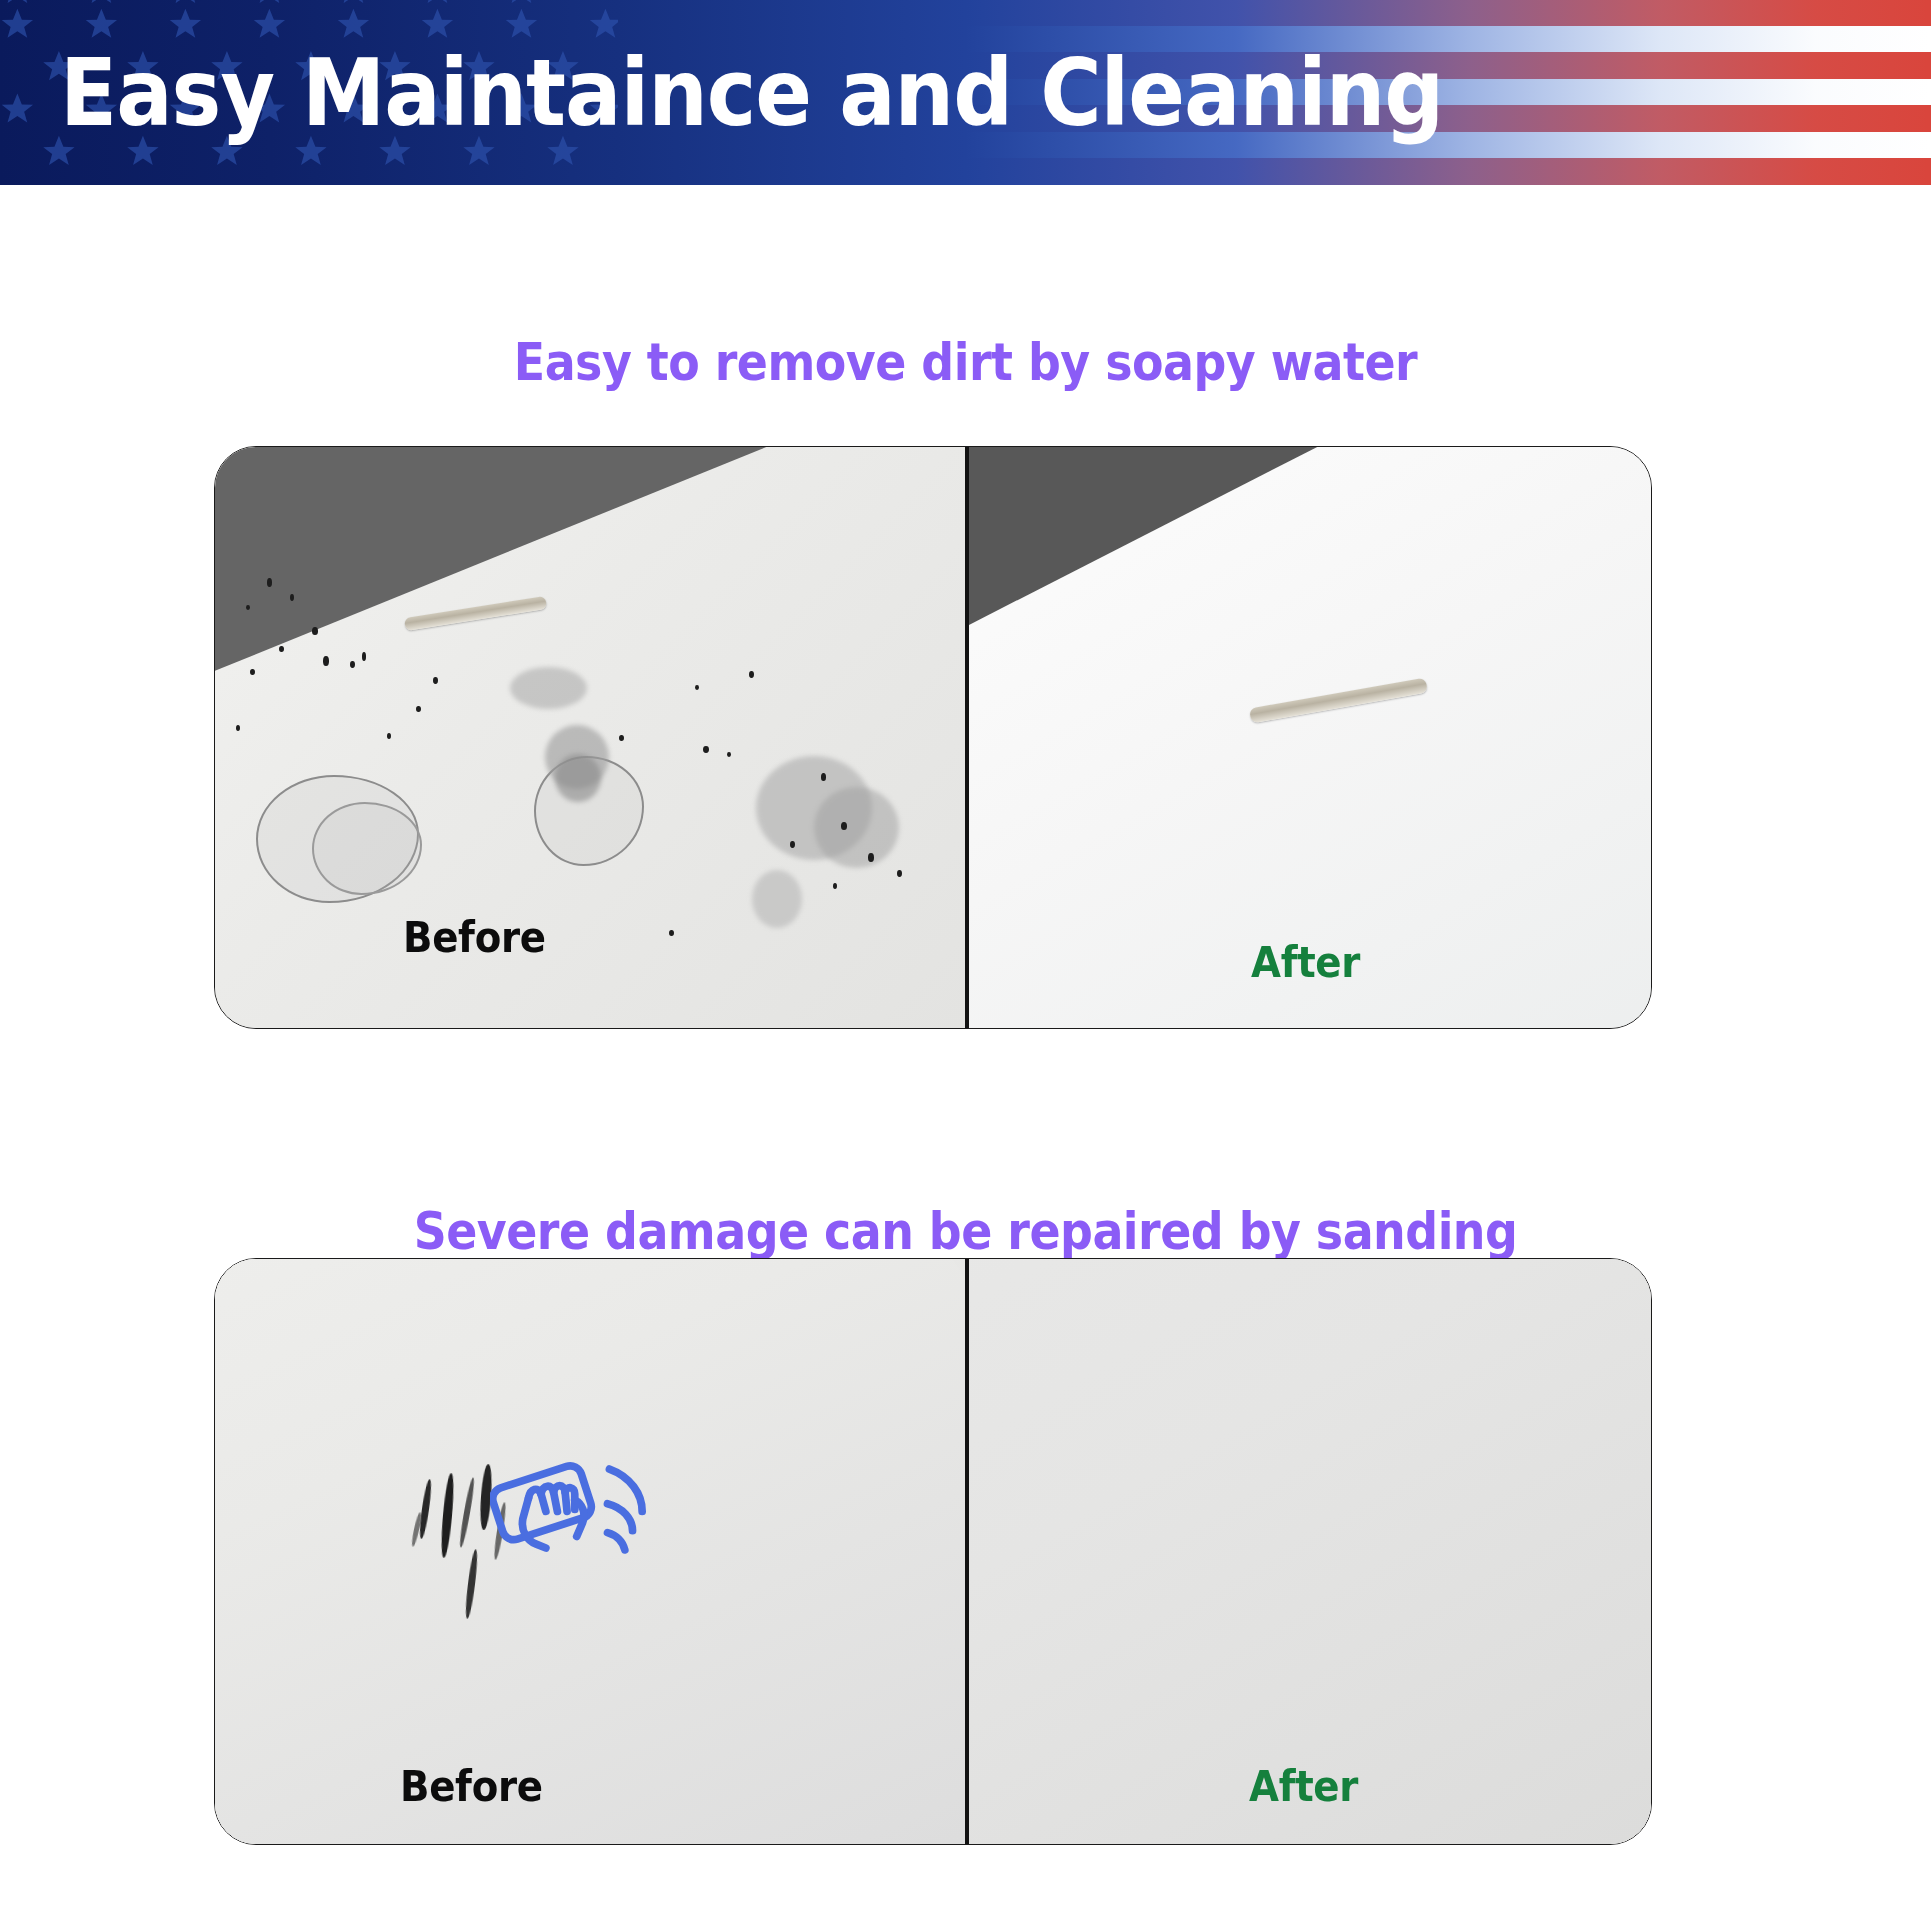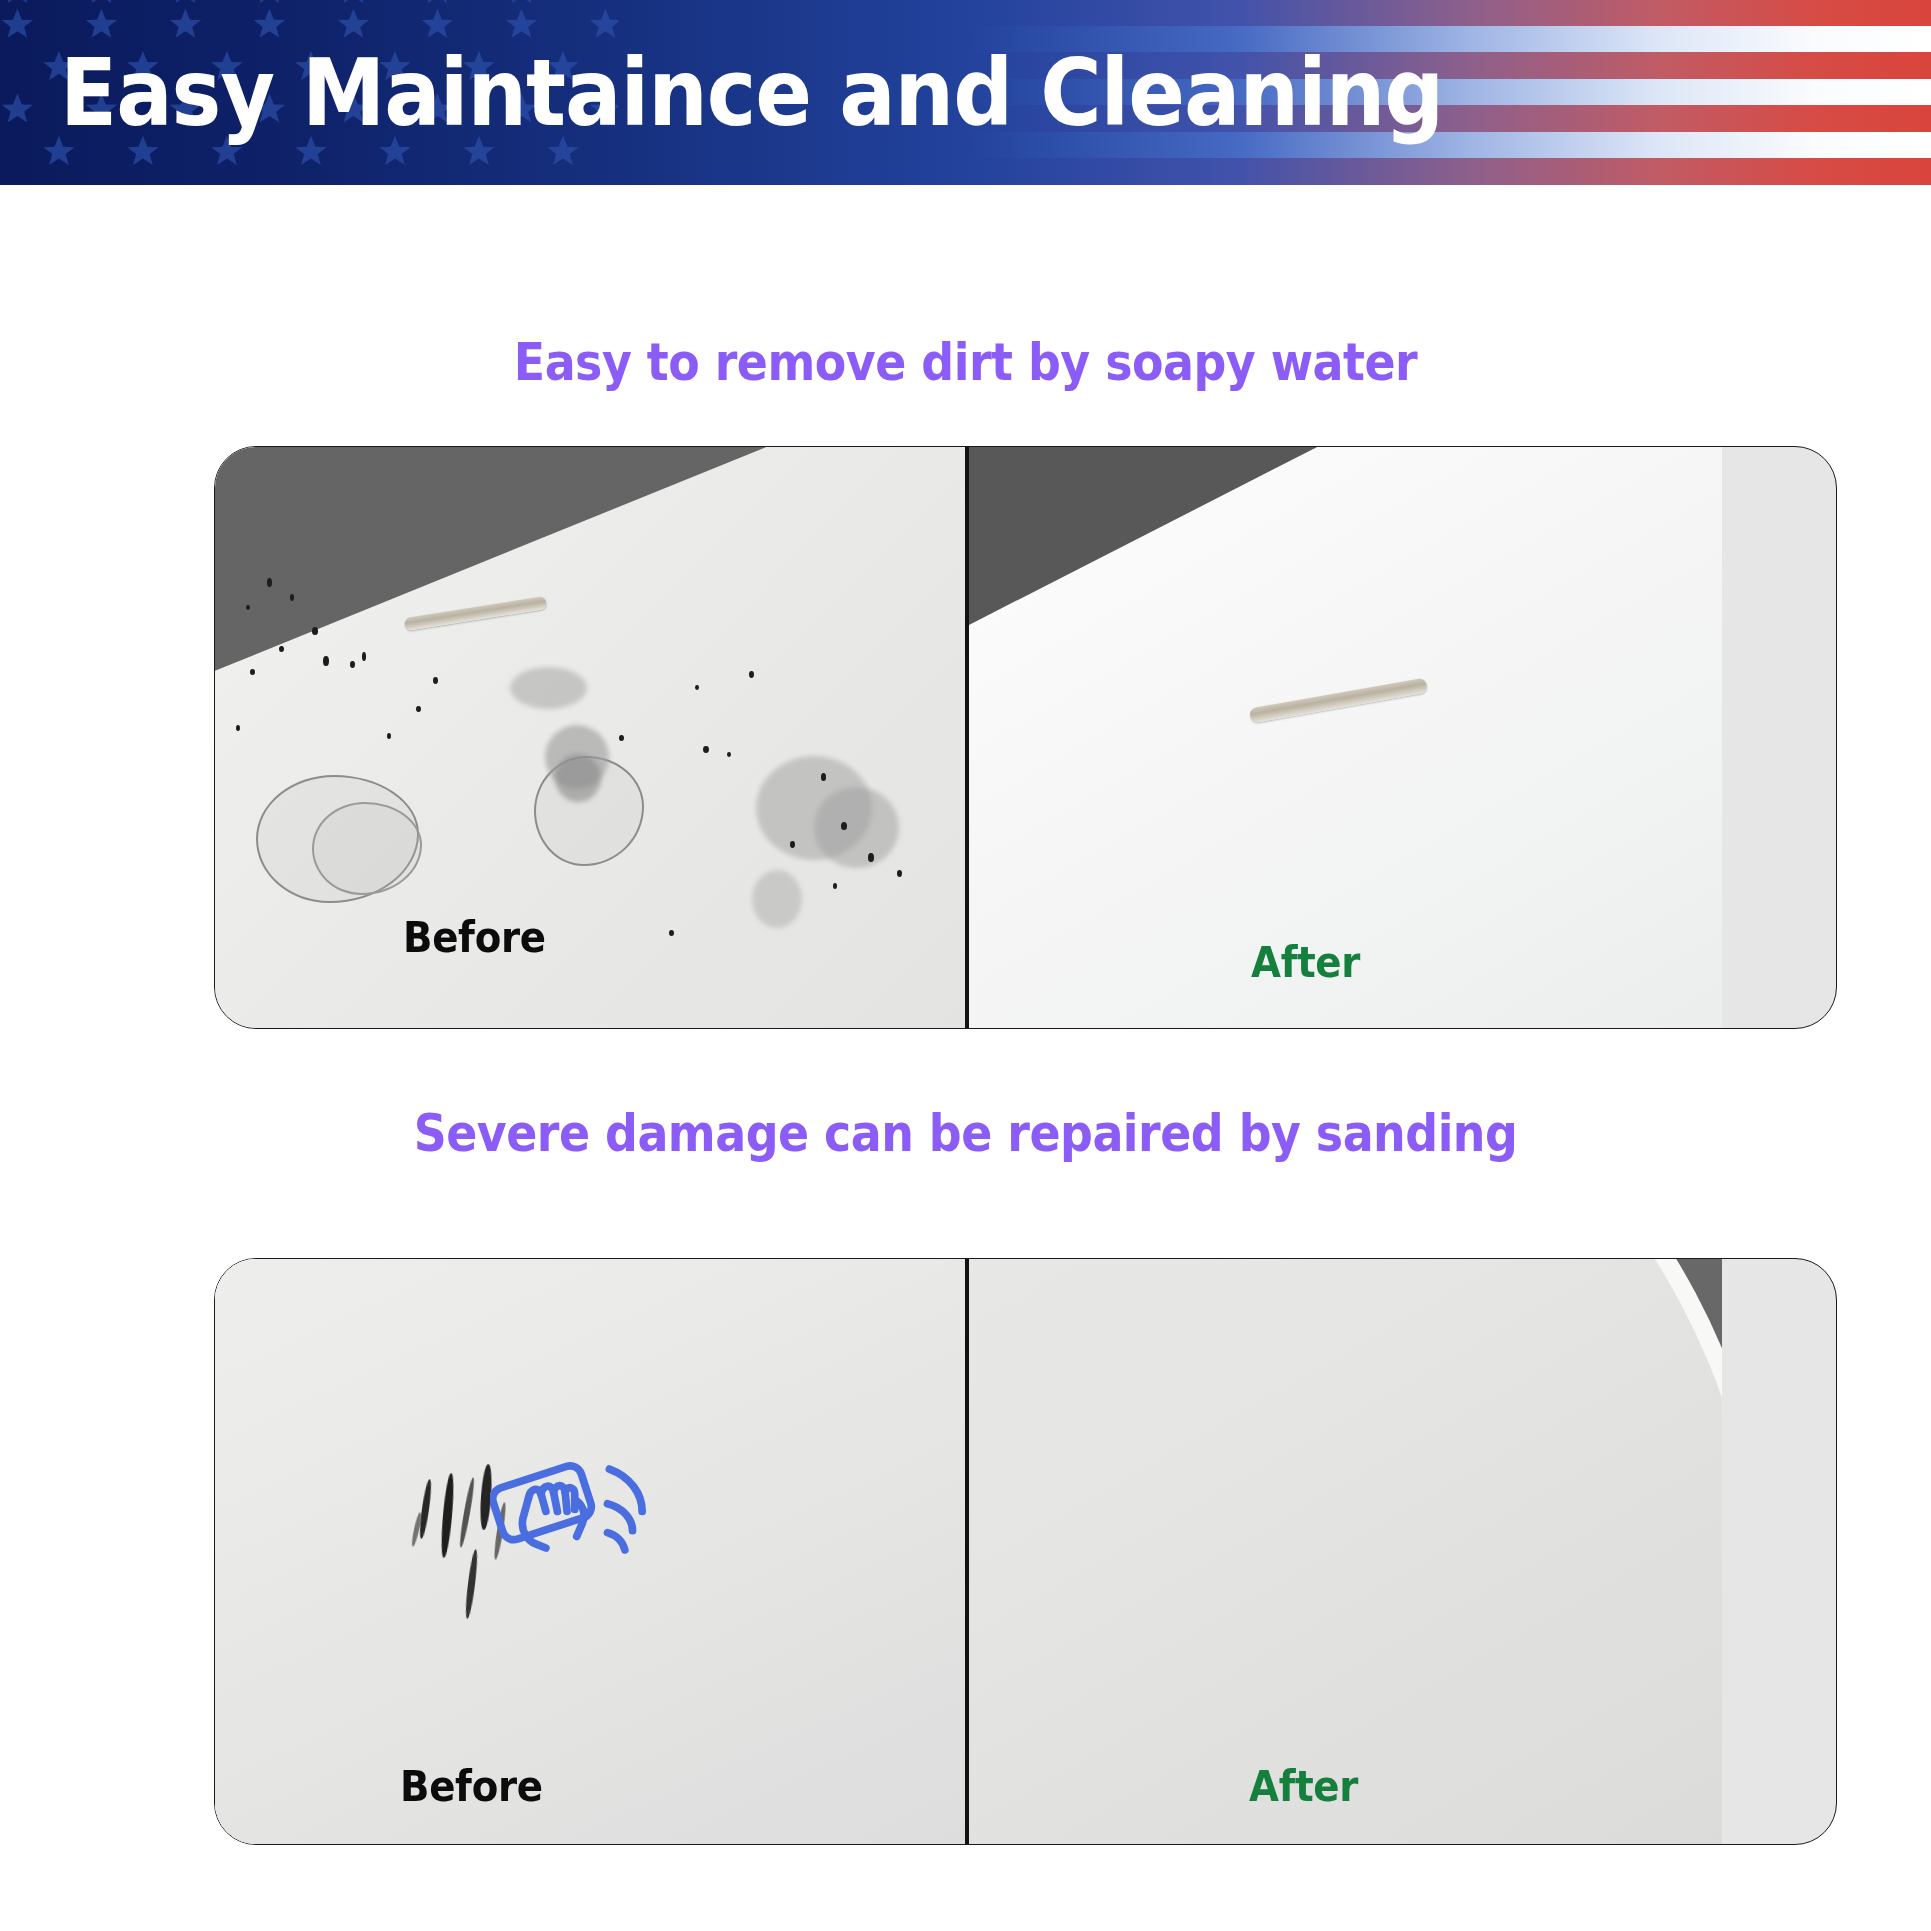--- a/index.html
+++ b/index.html
@@ -65,27 +65,27 @@
     text-align:center;
     color:#8b5cf6;
     font-weight:700;
     font-size:51px;
     letter-spacing:-0.5px;
     font-family:"DejaVu Sans Condensed","Liberation Sans", sans-serif;
     font-stretch:condensed;
     white-space:nowrap;
   }
   #heading-1{ top:333px; }
-  #heading-2{ top:1104px; }
+  #heading-2{ top:1202px; }
 
   
   .panel{
     position:absolute;
     left:214px;
-    width:1623px;
+    width:1438px;
     border-radius:42px;
     overflow:hidden;
     border:1.9px solid #1a1a1a;
     box-sizing:border-box;
     background:#e6e6e6;
   }
   #panel-1{ top:446px; height:583px; }
   #panel-2{ top:1258px; height:587px; }
 
   .half{

